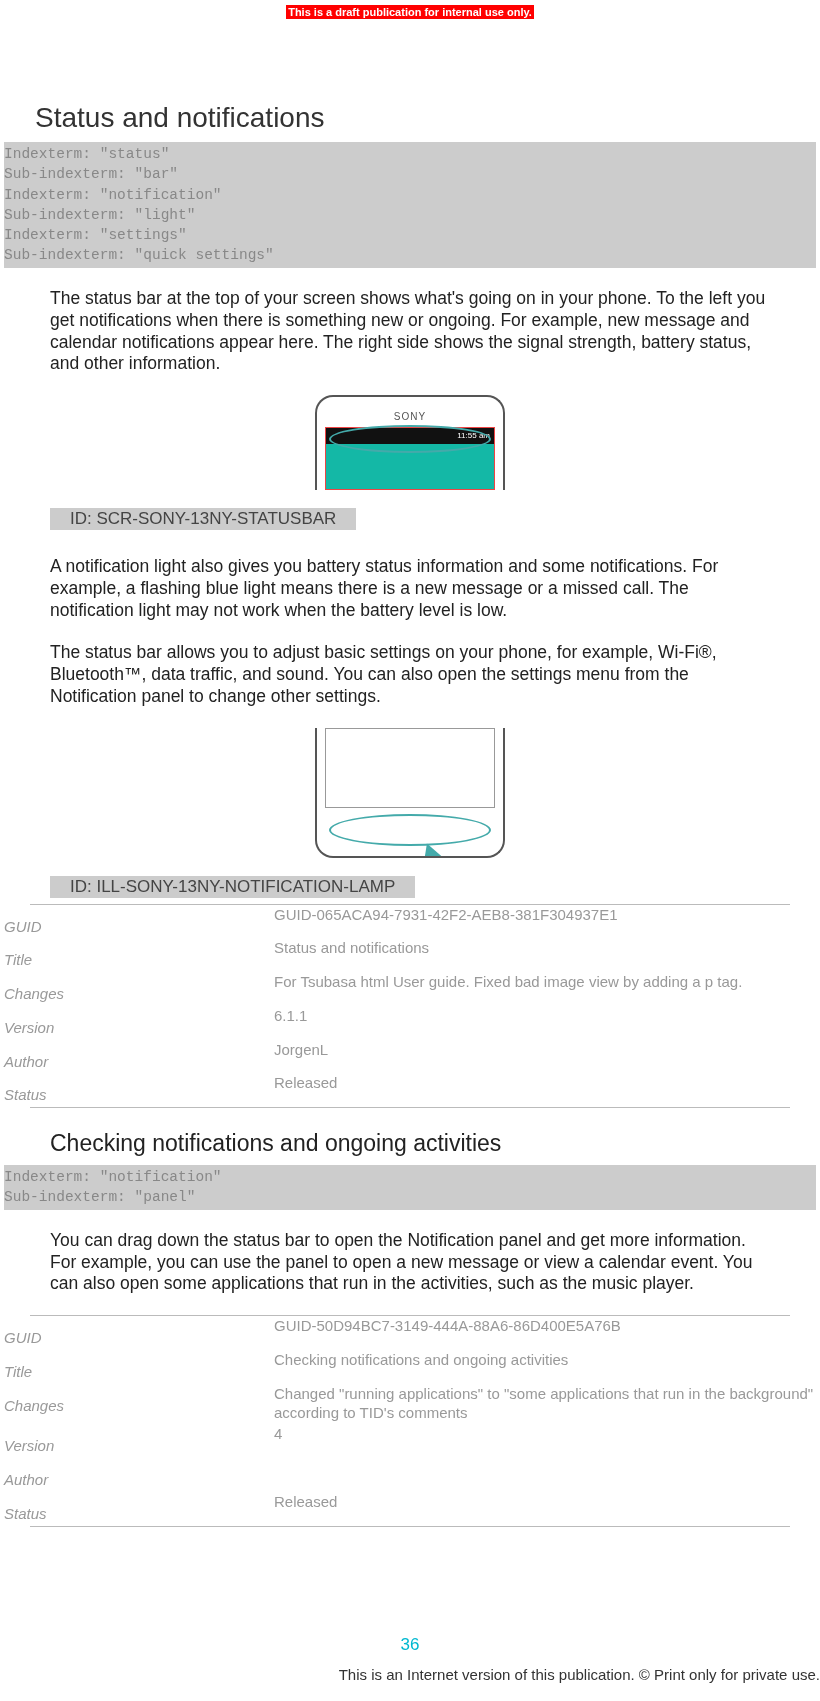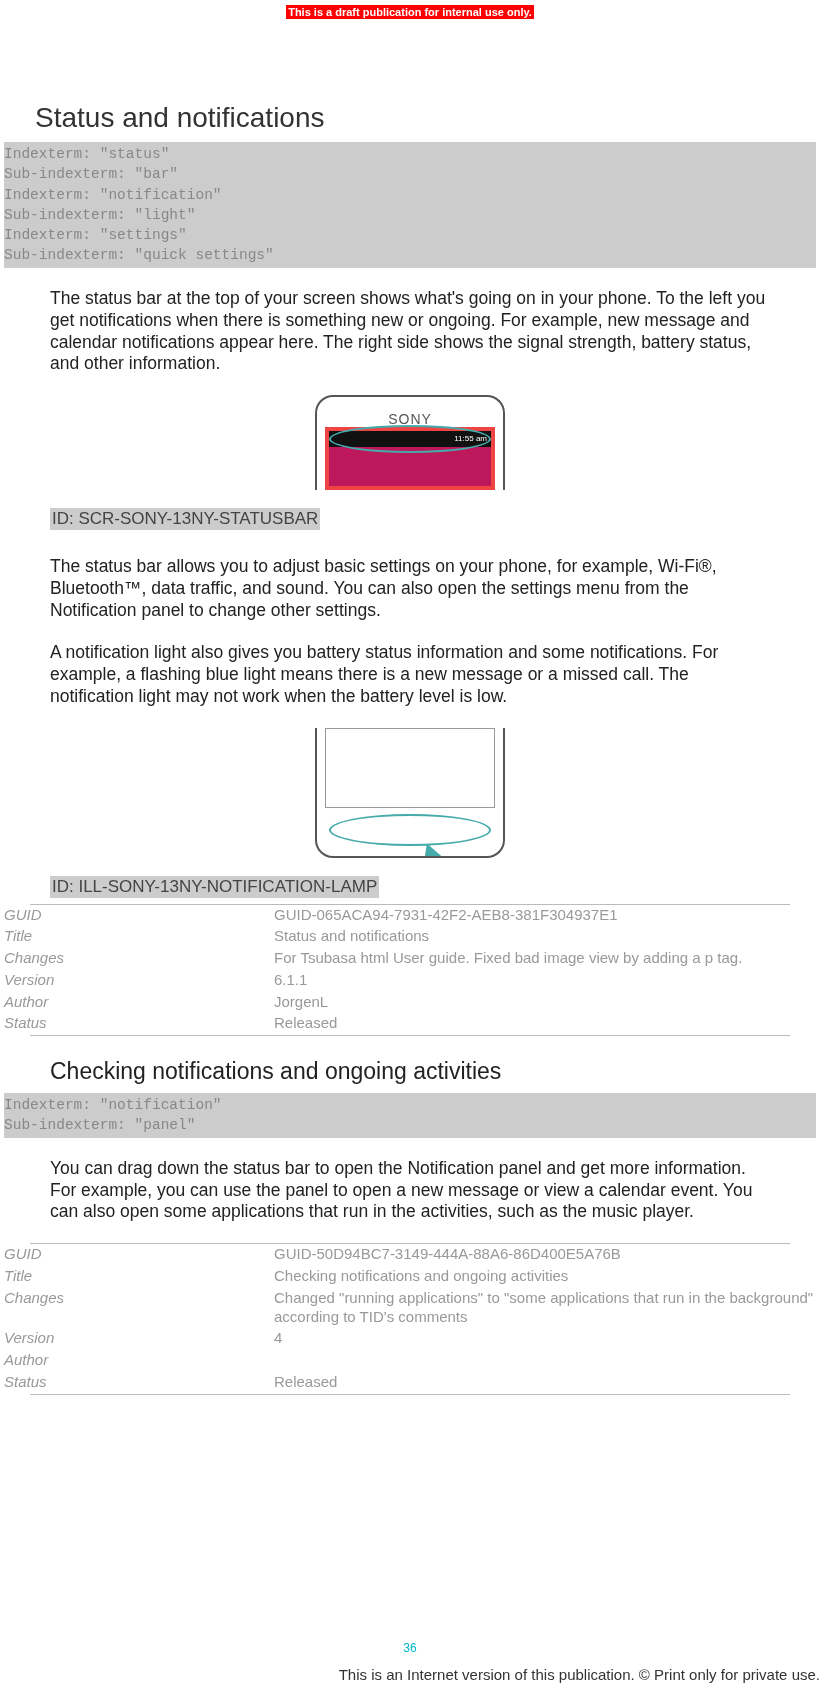--- a/index.html
+++ b/index.html
@@ -66,22 +66,22 @@
       background: #fff;
       position: relative;
       overflow: hidden;
     }
     .phone-box .inner-screen {
       position: absolute;
       top: 30px;
       left: 8px;
       right: 8px;
       bottom: 0;
-      border: 4px solid #ef4444;
-      background: #be185d;
+      border: 1px solid #ef4444;
+      background: #14b8a6;
     }
     .phone-box .status-strip {
       position: absolute;
       top: 0; left: 0; right: 0;
       height: 16px;
       background: #111;
       color: #fff;
       font-size: 8px;
       text-align: right;
       padding-right: 4px;
@@ -94,21 +94,21 @@
       right: 12px;
       height: 28px;
       border: 2px solid #4aa;
       border-radius: 50%;
     }
     .phone-box .sony-logo {
       position: absolute;
       top: 14px;
       width: 100%;
       text-align: center;
-      font-size: 14px;
+      font-size: 10px;
       letter-spacing: 1px;
       color: #555;
     }
     .phone-box.lamp {
       height: 130px;
       border-radius: 0 0 18px 18px;
       border-bottom: 2px solid #555;
       border-top: none;
     }
     .phone-box.lamp .screen2 {
@@ -138,58 +138,58 @@
       border-left: 10px solid transparent;
       border-right: 10px solid transparent;
       border-bottom: 18px solid #4aa;
       transform: rotate(-20deg);
     }
     .id-label {
       display: inline-block;
       background: #ccc;
       color: #444;
       font-size: 17px;
-      padding: 1px 2px;
+      padding: 1px 20px;
       margin-top: 8px;
       margin-left: 20px;
       margin-bottom: 6px;
     }
     .meta-table {
       margin: 0 -26px;
     }
     .meta-row {
       display: flex;
       border-bottom: 1px solid #fff;
       font-size: 15px;
       color: #999;
       line-height: 1.25;
     }
     .meta-row .key {
       font-style: italic;
       width: 270px;
-      padding: 1px 0 1px 0;
+      padding: 13px 0 1px 0;
       flex-shrink: 0;
     }
     .meta-row .val {
       padding: 1px 0;
       flex: 1;
     }
     h2 {
       font-size: 23px;
       font-weight: normal;
       color: #222;
       margin: 22px 0 8px 20px;
     }
     .page-num {
       position: absolute;
       bottom: 46px;
       width: 100%;
       text-align: center;
       color: #00b8d0;
-      font-size: 12px;
+      font-size: 17px;
     }
     .footer {
       position: absolute;
       bottom: 18px;
       width: 100%;
       text-align: right;
       font-size: 15px;
       color: #333;
     }
     .hr {
@@ -222,23 +222,23 @@
       <div class="sony-logo">SONY</div>
       <div class="inner-screen">
         <div class="status-strip">11:55 am</div>
       </div>
       <div class="highlight-oval"></div>
     </div>
   </div>
 
   <div class="id-label">ID: SCR-SONY-13NY-STATUSBAR</div>
 
+  <p class="body-para">A notification light also gives you battery status information and some notifications. For example, a flashing blue light means there is a new message or a missed call. The notification light may not work when the battery level is low.</p>
+
   <p class="body-para">The status bar allows you to adjust basic settings on your phone, for example, Wi‑Fi®, Bluetooth™, data traffic, and sound. You can also open the settings menu from the Notification panel to change other settings.</p>
-
-  <p class="body-para">A notification light also gives you battery status information and some notifications. For example, a flashing blue light means there is a new message or a missed call. The notification light may not work when the battery level is low.</p>
 
   <div class="image-wrap">
     <div class="phone-box lamp">
       <div class="screen2"></div>
       <div class="highlight-oval2"></div>
       <div class="arrow"></div>
     </div>
   </div>
 
   <div class="id-label">ID: ILL-SONY-13NY-NOTIFICATION-LAMP</div>

